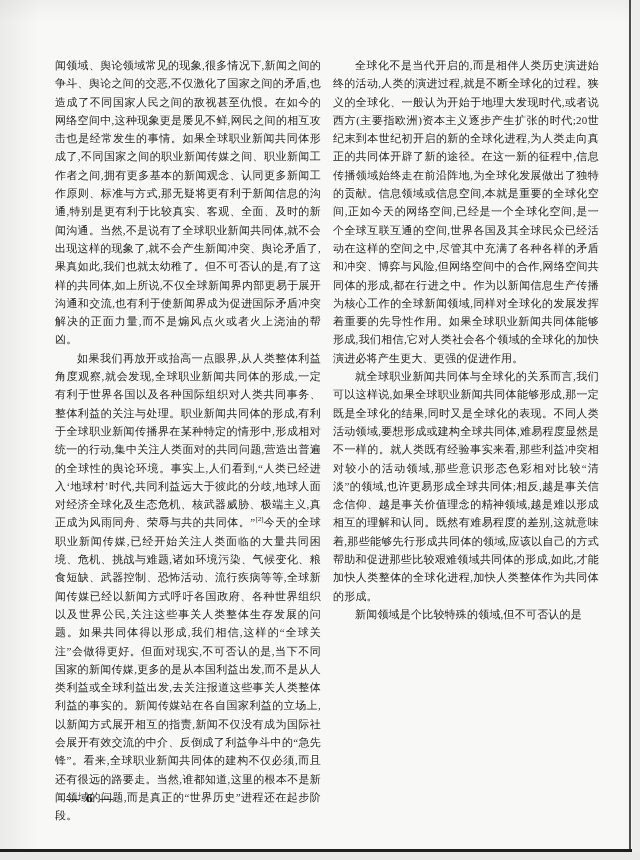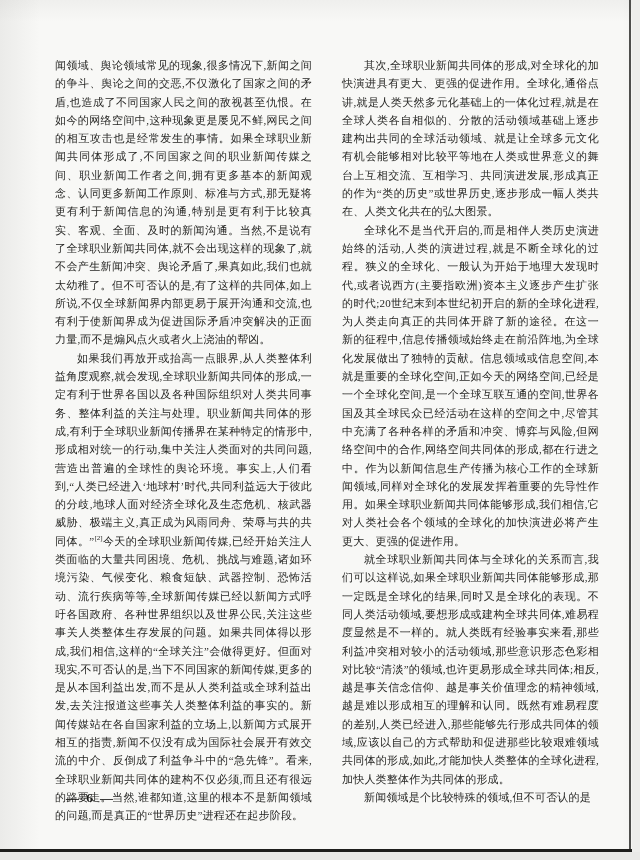--- a/index.html
+++ b/index.html
@@ -17,21 +17,21 @@
       linear-gradient(to left, rgba(120,120,118,0.05), rgba(120,120,118,0) 18px);
   }
   
   .strip-right{position:absolute;top:0;left:632px;width:8px;height:860px;background:#ededeb;}
   .strip-bottom{position:absolute;top:852px;left:0;width:640px;height:8px;background:#e9e9e7;}
   .edge-right{position:absolute;top:0;left:629px;width:2px;height:852px;background:#4e4e4c;}
   .edge-bottom{position:absolute;top:849px;left:0;width:632px;height:3px;background:#1f1f1d;}
 
   .columns{
     position:absolute;left:55px;top:56px;width:544px;
-    display:flex;gap:30px;
+    display:flex;gap:12px;
   }
   .col{width:266px;}
   .para{
     margin:0;
     font-size:11px;
     line-height:18.3px;
     color:#262624;
     text-align:justify;
     text-justify:inter-ideograph;
     letter-spacing:0.2px;
@@ -59,21 +59,20 @@
   <div class="strip-bottom"></div>
   <div class="edge-right"></div>
   <div class="edge-bottom"></div>
 
   <div class="columns">
     <div class="col">
       <p class="para">闻领域、舆论领域常见的现象,很多情况下,新闻之间的争斗、舆论之间的交恶,不仅激化了国家之间的矛盾,也造成了不同国家人民之间的敌视甚至仇恨。在如今的网络空间中,这种现象更是屡见不鲜,网民之间的相互攻击也是经常发生的事情。如果全球职业新闻共同体形成了,不同国家之间的职业新闻传媒之间、职业新闻工作者之间,拥有更多基本的新闻观念、认同更多新闻工作原则、标准与方式,那无疑将更有利于新闻信息的沟通,特别是更有利于比较真实、客观、全面、及时的新闻沟通。当然,不是说有了全球职业新闻共同体,就不会出现这样的现象了,就不会产生新闻冲突、舆论矛盾了,果真如此,我们也就太幼稚了。但不可否认的是,有了这样的共同体,如上所说,不仅全球新闻界内部更易于展开沟通和交流,也有利于使新闻界成为促进国际矛盾冲突解决的正面力量,而不是煽风点火或者火上浇油的帮凶。</p>
       <p class="para indent"><span>如果我们再放开或抬高一点眼界,从人类整体利益角度观察,就会发现,全球职业新闻共同体的形成,一定有利于世界各国以及各种国际组织对人类共同事务、整体利益的关注与处理。职业新闻共同体的形成,有利于全球职业新闻传播界在某种特定的情形中,形成相对统一的行动,集中关注人类面对的共同问题,营造出普遍的全球性的舆论环境。事实上,人们看到,“人类已经进入‘地球村’时代,共同利益远大于彼此的分歧,地球人面对经济全球化及生态危机、核武器威胁、极端主义,真正成为风雨同舟、荣辱与共的共同体。”</span><sup class="fnref">[2]</sup><span>今天的全球职业新闻传媒,已经开始关注人类面临的大量共同困境、危机、挑战与难题,诸如环境污染、气候变化、粮食短缺、武器控制、恐怖活动、流行疾病等等,全球新闻传媒已经以新闻方式呼吁各国政府、各种世界组织以及世界公民,关注这些事关人类整体生存发展的问题。如果共同体得以形成,我们相信,这样的“全球关注”会做得更好。但面对现实,不可否认的是,当下不同国家的新闻传媒,更多的是从本国利益出发,而不是从人类利益或全球利益出发,去关注报道这些事关人类整体利益的事实的。新闻传媒站在各自国家利益的立场上,以新闻方式展开相互的指责,新闻不仅没有成为国际社会展开有效交流的中介、反倒成了利益争斗中的“急先锋”。看来,全球职业新闻共同体的建构不仅必须,而且还有很远的路要走。当然,谁都知道,这里的根本不是新闻领域的问题,而是真正的“世界历史”进程还在起步阶段。</span></p>
     </div>
     <div class="col">
-      <p class="para indent">其次,全球职业新闻共同体的形成,对全球化的加快演进具有更大、更强的促进作用。全球化,通俗点讲,就是人类天然多元化基础上的一体化过程,就是在全球人类各自相似的、分散的活动领域基础上逐步建构出共同的全球活动领域、就是让全球多元文化有机会能够相对比较平等地在人类或世界意义的舞台上互相交流、互相学习、共同演进发展,形成真正的作为“类的历史”或世界历史,逐步形成一幅人类共在、人类文化共在的弘大图景。</p>
       <p class="para indent">全球化不是当代开启的,而是相伴人类历史演进始终的活动,人类的演进过程,就是不断全球化的过程。狭义的全球化、一般认为开始于地理大发现时代,或者说西方(主要指欧洲)资本主义逐步产生扩张的时代;20世纪末到本世纪初开启的新的全球化进程,为人类走向真正的共同体开辟了新的途径。在这一新的征程中,信息传播领域始终走在前沿阵地,为全球化发展做出了独特的贡献。信息领域或信息空间,本就是重要的全球化空间,正如今天的网络空间,已经是一个全球化空间,是一个全球互联互通的空间,世界各国及其全球民众已经活动在这样的空间之中,尽管其中充满了各种各样的矛盾和冲突、博弈与风险,但网络空间中的合作,网络空间共同体的形成,都在行进之中。作为以新闻信息生产传播为核心工作的全球新闻领域,同样对全球化的发展发挥着重要的先导性作用。如果全球职业新闻共同体能够形成,我们相信,它对人类社会各个领域的全球化的加快演进必将产生更大、更强的促进作用。</p>
-      <p class="para indent">就全球职业新闻共同体与全球化的关系而言,我们可以这样说,如果全球职业新闻共同体能够形成,那一定既是全球化的结果,同时又是全球化的表现。不同人类活动领域,要想形成或建构全球共同体,难易程度显然是不一样的。就人类既有经验事实来看,那些利益冲突相对较小的活动领域,那些意识形态色彩相对比较“清淡”的领域,也许更易形成全球共同体;相反,越是事关信念信仰、越是事关价值理念的精神领域,越是难以形成相互的理解和认同。既然有难易程度的差别,人类已经进入,那些能够先行形成共同体的领域,应该以自己的方式帮助和促进那些比较艰难领域共同体的形成,如此,才能加快人类整体的全球化进程,加快人类整体作为共同体的形成。</p>
+      <p class="para indent">就全球职业新闻共同体与全球化的关系而言,我们可以这样说,如果全球职业新闻共同体能够形成,那一定既是全球化的结果,同时又是全球化的表现。不同人类活动领域,要想形成或建构全球共同体,难易程度显然是不一样的。就人类既有经验事实来看,那些利益冲突相对较小的活动领域,那些意识形态色彩相对比较“清淡”的领域,也许更易形成全球共同体;相反,越是事关信念信仰、越是事关价值理念的精神领域,越是难以形成相互的理解和认同。既然有难易程度的差别,这就意味着,那些能够先行形成共同体的领域,应该以自己的方式帮助和促进那些比较艰难领域共同体的形成,如此,才能加快人类整体的全球化进程,加快人类整体作为共同体的形成。</p>
       <p class="para indent">新闻领域是个比较特殊的领域,但不可否认的是</p>
     </div>
   </div>
 
   <div class="page-number">— 6 —</div>
 </div>
 
 </body></html>

